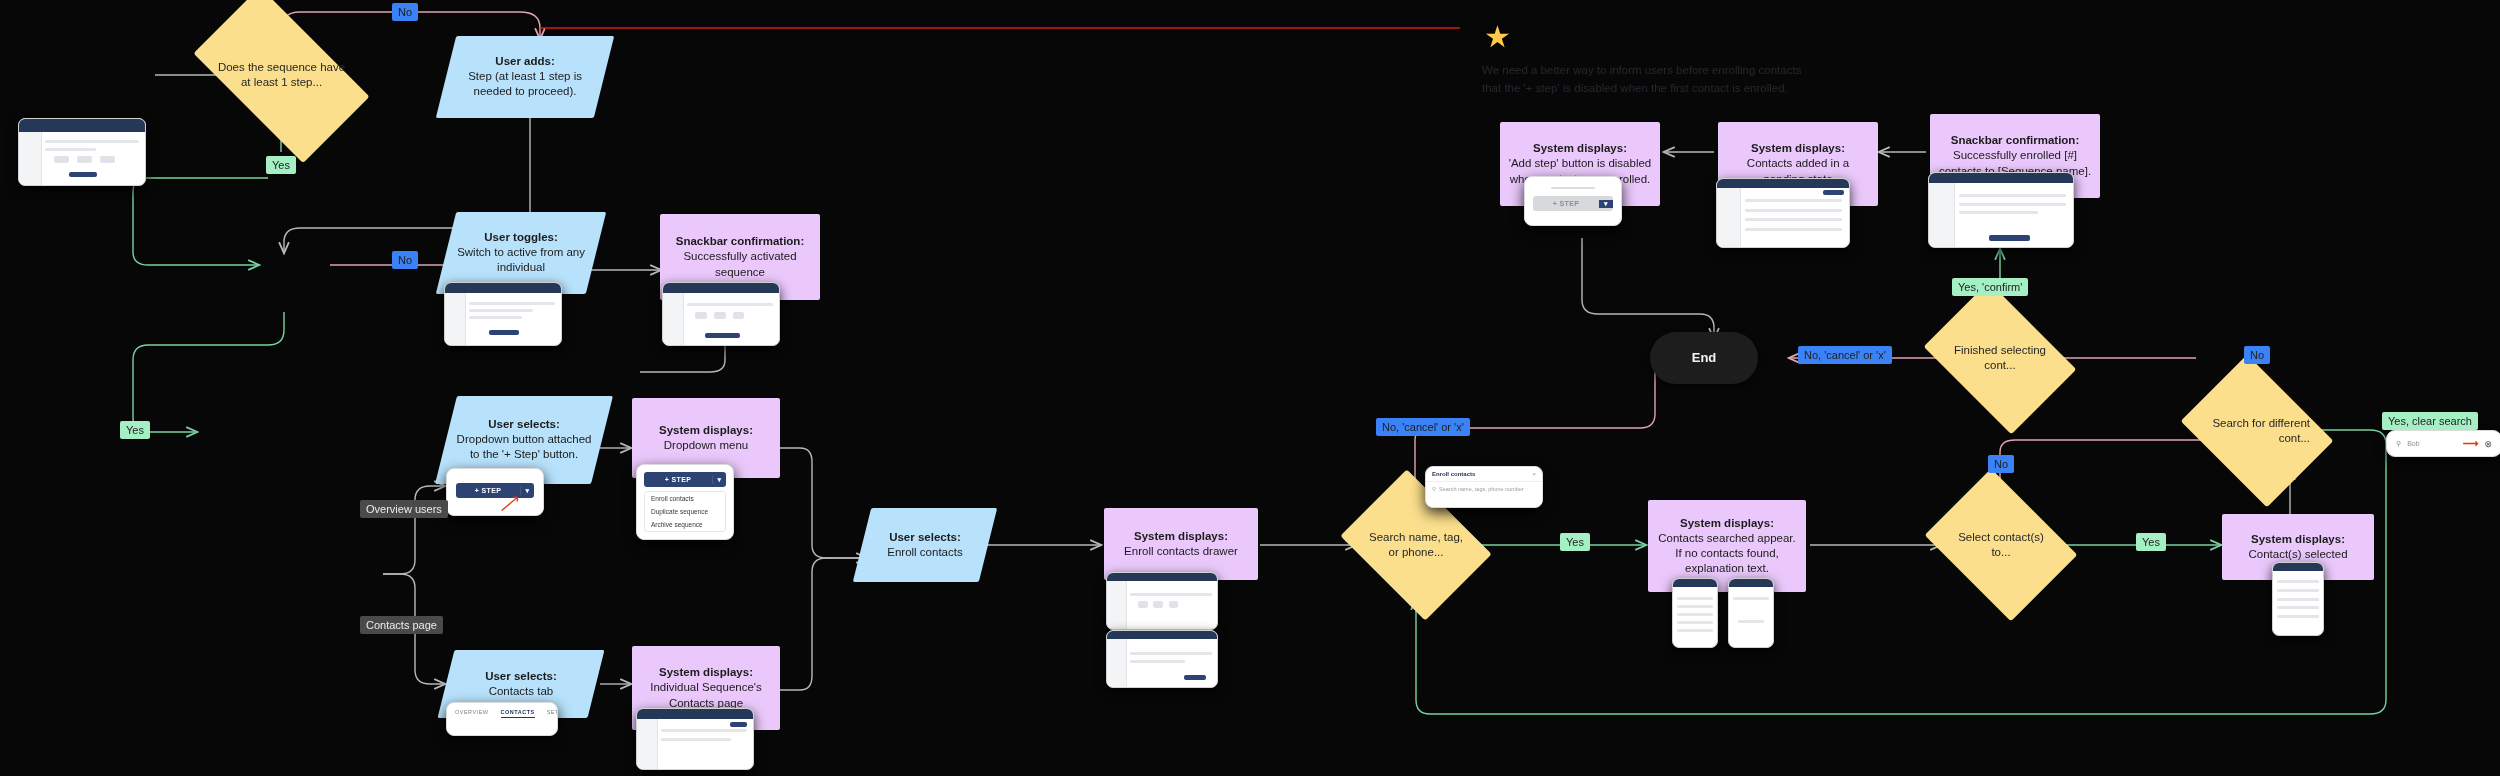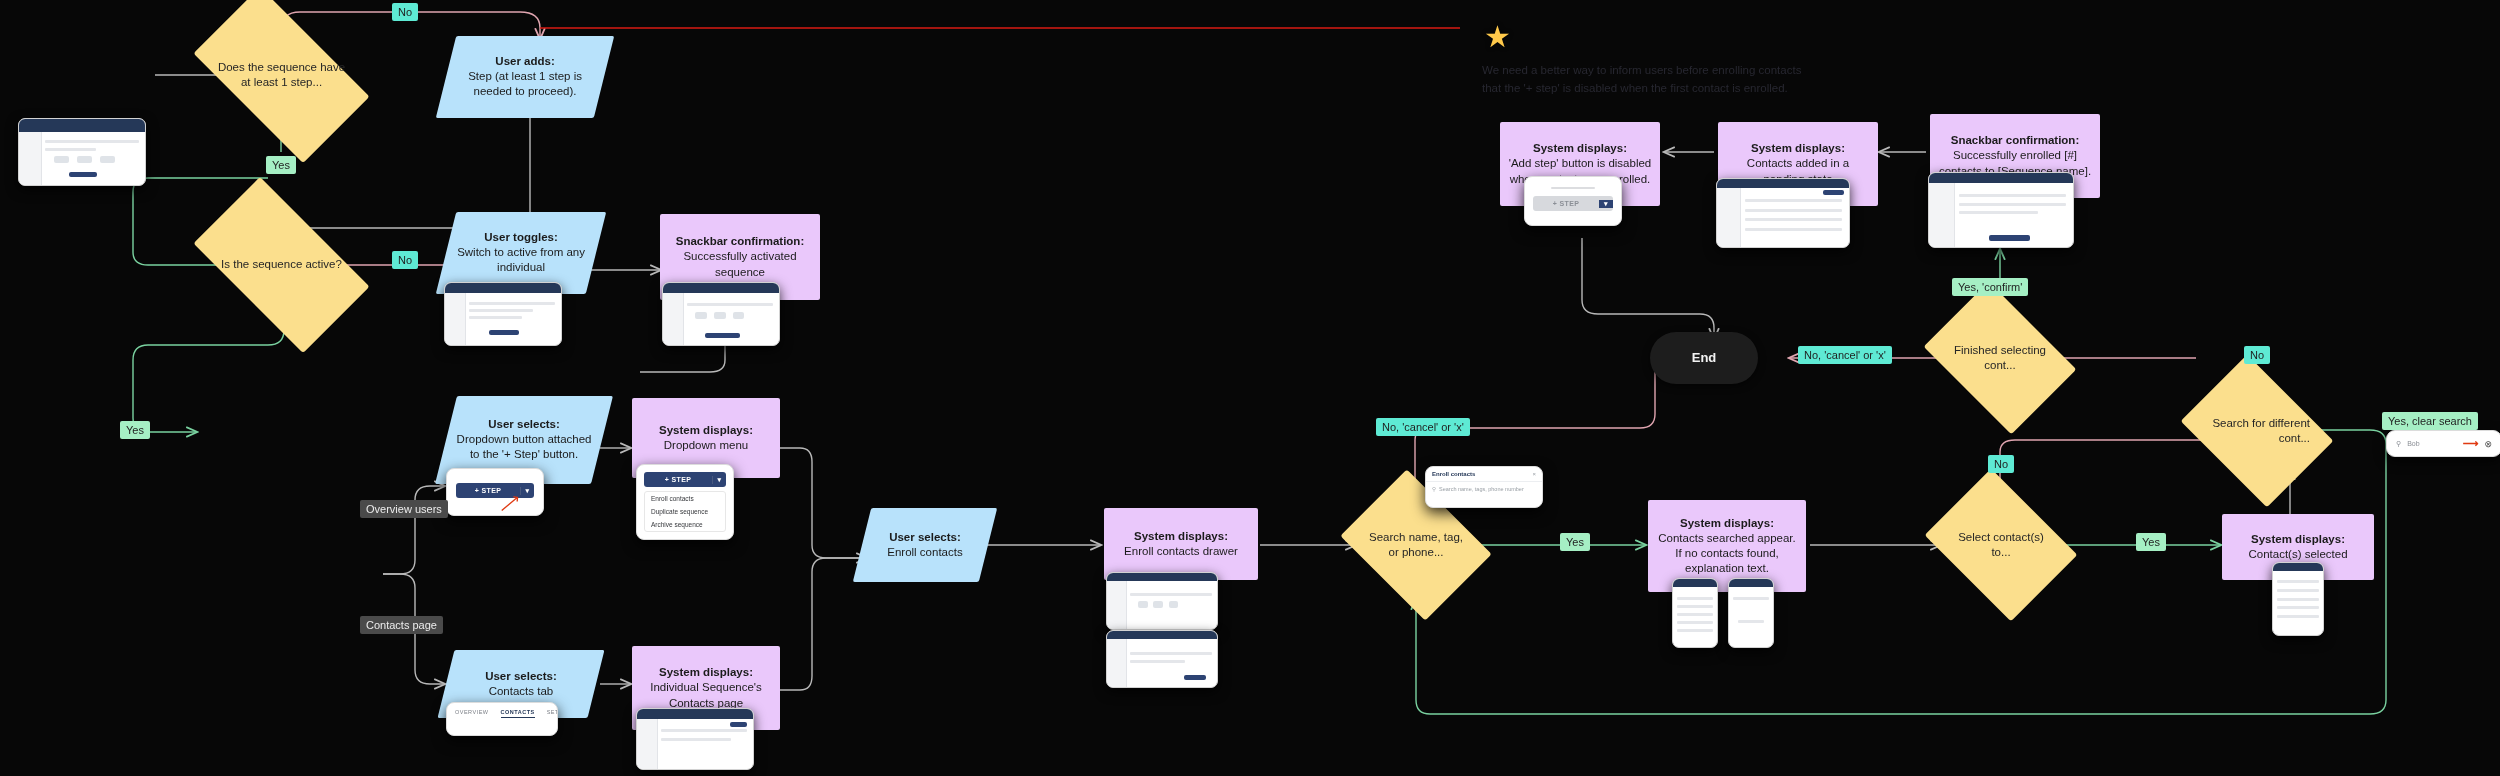--- a/index.html
+++ b/index.html
@@ -78,21 +78,21 @@
     position: absolute;
     z-index: 8;
     font-size: 11px;
     padding: 3px 6px;
     border-radius: 2px;
     color: #1f1f1f;
     white-space: nowrap;
     text-align: center;
   }
   .elabel.yes  { background: #a5efc4; }
-  .elabel.no   { background: #5eead4; }
+  .elabel.no   { background: #3b82f6; }
   .elabel.grey { background: #4a4a4a; color: #ececec; }
 
   
   .shot {
     position: absolute;
     background: #ffffff;
     border-radius: 7px;
     box-shadow: 0 4px 12px rgba(0,0,0,.75);
     overflow: hidden;
     z-index: 6;
@@ -258,24 +258,20 @@
     <div class="txt">Does the sequence have at least 1 step...</div>
   </div>
 
   <div class="node parallelogram" style="left:446px; top:36px; width:158px; height:82px;">
     <div class="txt">
       <b>User adds:</b>
       <span>Step (at least 1 step is needed to proceed).</span>
     </div>
   </div>
 
-  <div class="node decision" style="left:204px; top:218px; width:155px; height:94px;">
-    <div class="dia"></div>
-    <div class="txt">Is the sequence active?</div>
-  </div>
 
   <div class="node parallelogram" style="left:446px; top:212px; width:150px; height:82px;">
     <div class="txt">
       <b>User toggles:</b>
       <span>Switch to active from any individual</span>
     </div>
   </div>
   <div class="shot" style="left:444px; top:282px; width:118px; height:64px;">
     <div class="bar" style="height:16%;"></div>
       <div class="sideb" style="top:16%;"></div>

